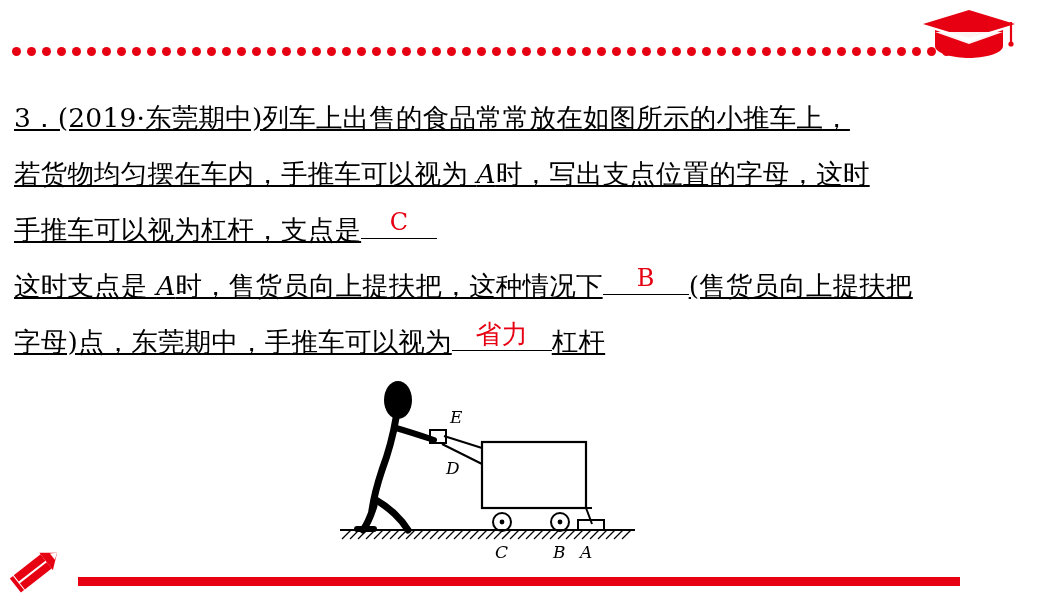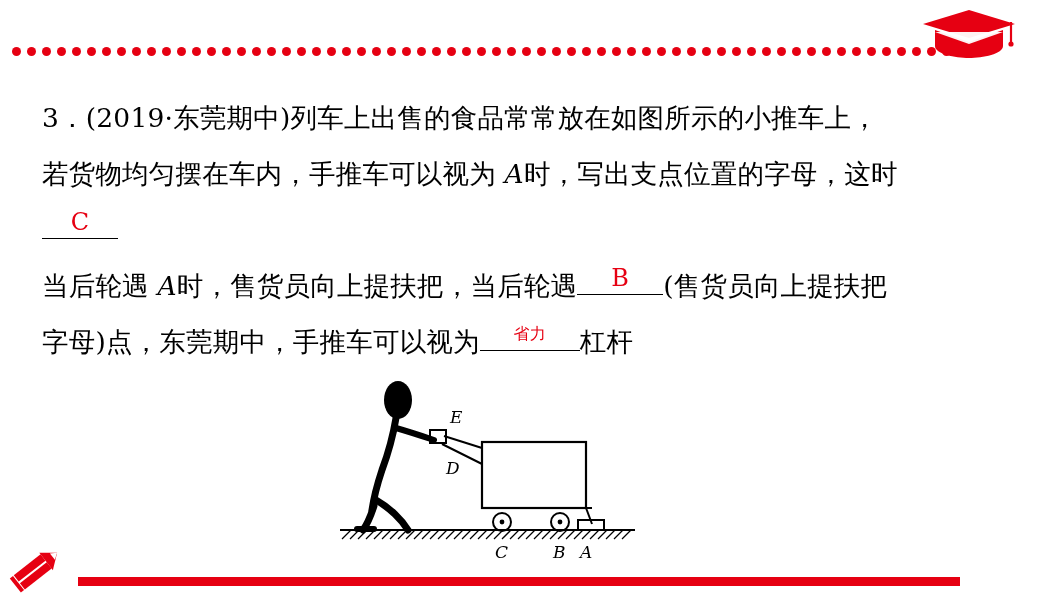--- a/index.html
+++ b/index.html
@@ -45,27 +45,28 @@
     position: absolute;
     right: 22px;
     top: 8px;
     width: 96px;
     height: 52px;
   }
 
   
   .question {
     position: absolute;
-    left: 42px;
+    left: 14px;
     top: 90px;
     width: 980px;
     font-size: 26.5px;
     line-height: 56px;
     color: #000000;
     letter-spacing: 0.2px;
+    text-decoration: underline;
   }
   .question .line {
     white-space: nowrap;
   }
   .blank {
     position: relative;
     display: inline-block;
     border-bottom: 1.6px solid #000;
     text-align: center;
     vertical-align: baseline;
@@ -76,21 +77,21 @@
     right: 0;
     bottom: 4px;
     color: #e60012;
     font-size: 24px;
     line-height: 24px;
     font-family: "DejaVu Serif", "Liberation Serif", serif;
   }
   .blank.b1 { width: 76px; height: 34px; }
   .blank.b2 { width: 86px; height: 34px; }
   .blank.b3 { width: 100px; height: 34px; }
-  .blank.b3 .ans { font-family: "DejaVu Sans", "Liberation Sans", sans-serif; font-size: 16px; }
+  .blank.b3 .ans { font-family: "DejaVu Sans", "Liberation Sans", sans-serif; font-size: 26px; }
   .italic-letter {
     font-style: italic;
     font-family: "DejaVu Serif", "Liberation Serif", serif;
   }
 
   
   .figure {
     position: absolute;
     left: 330px;
     top: 378px;
@@ -199,25 +200,25 @@
 
   <div class="line">
     <span>3．(2019·东莞期中)列车上出售的食品常常放在如图所示的小推车上，</span>
   </div>
 
   <div class="line">
     <span>若货物均匀摆在车内，手推车可以视为 </span><span class="italic-letter">A</span><span>时，写出支点位置的字母，这时</span>
   </div>
 
   <div class="line">
-    <span class="blank b1"><span class="ans">C</span></span>
-  </div>
-
-  <div class="line">
-    <span>当后轮遇 </span><span class="italic-letter">A</span><span>时，售货员向上提扶把，当后轮遇</span><span class="blank b2"><span class="ans">B</span></span><span>(售货员向上提扶把</span>
+    <span>手推车可以视为杠杆，支点是</span><span class="blank b1"><span class="ans">C</span></span>
+  </div>
+
+  <div class="line">
+    <span>这时支点是 </span><span class="italic-letter">A</span><span>时，售货员向上提扶把，这种情况下</span><span class="blank b2"><span class="ans">B</span></span><span>(售货员向上提扶把</span>
   </div>
 
   <div class="line">
     <span>字母)点，东莞期中，手推车可以视为</span><span class="blank b3"><span class="ans">省力</span></span><span>杠杆</span>
   </div>
 
 </div>
 
 <svg class="figure" viewBox="0 0 340 190">
 

